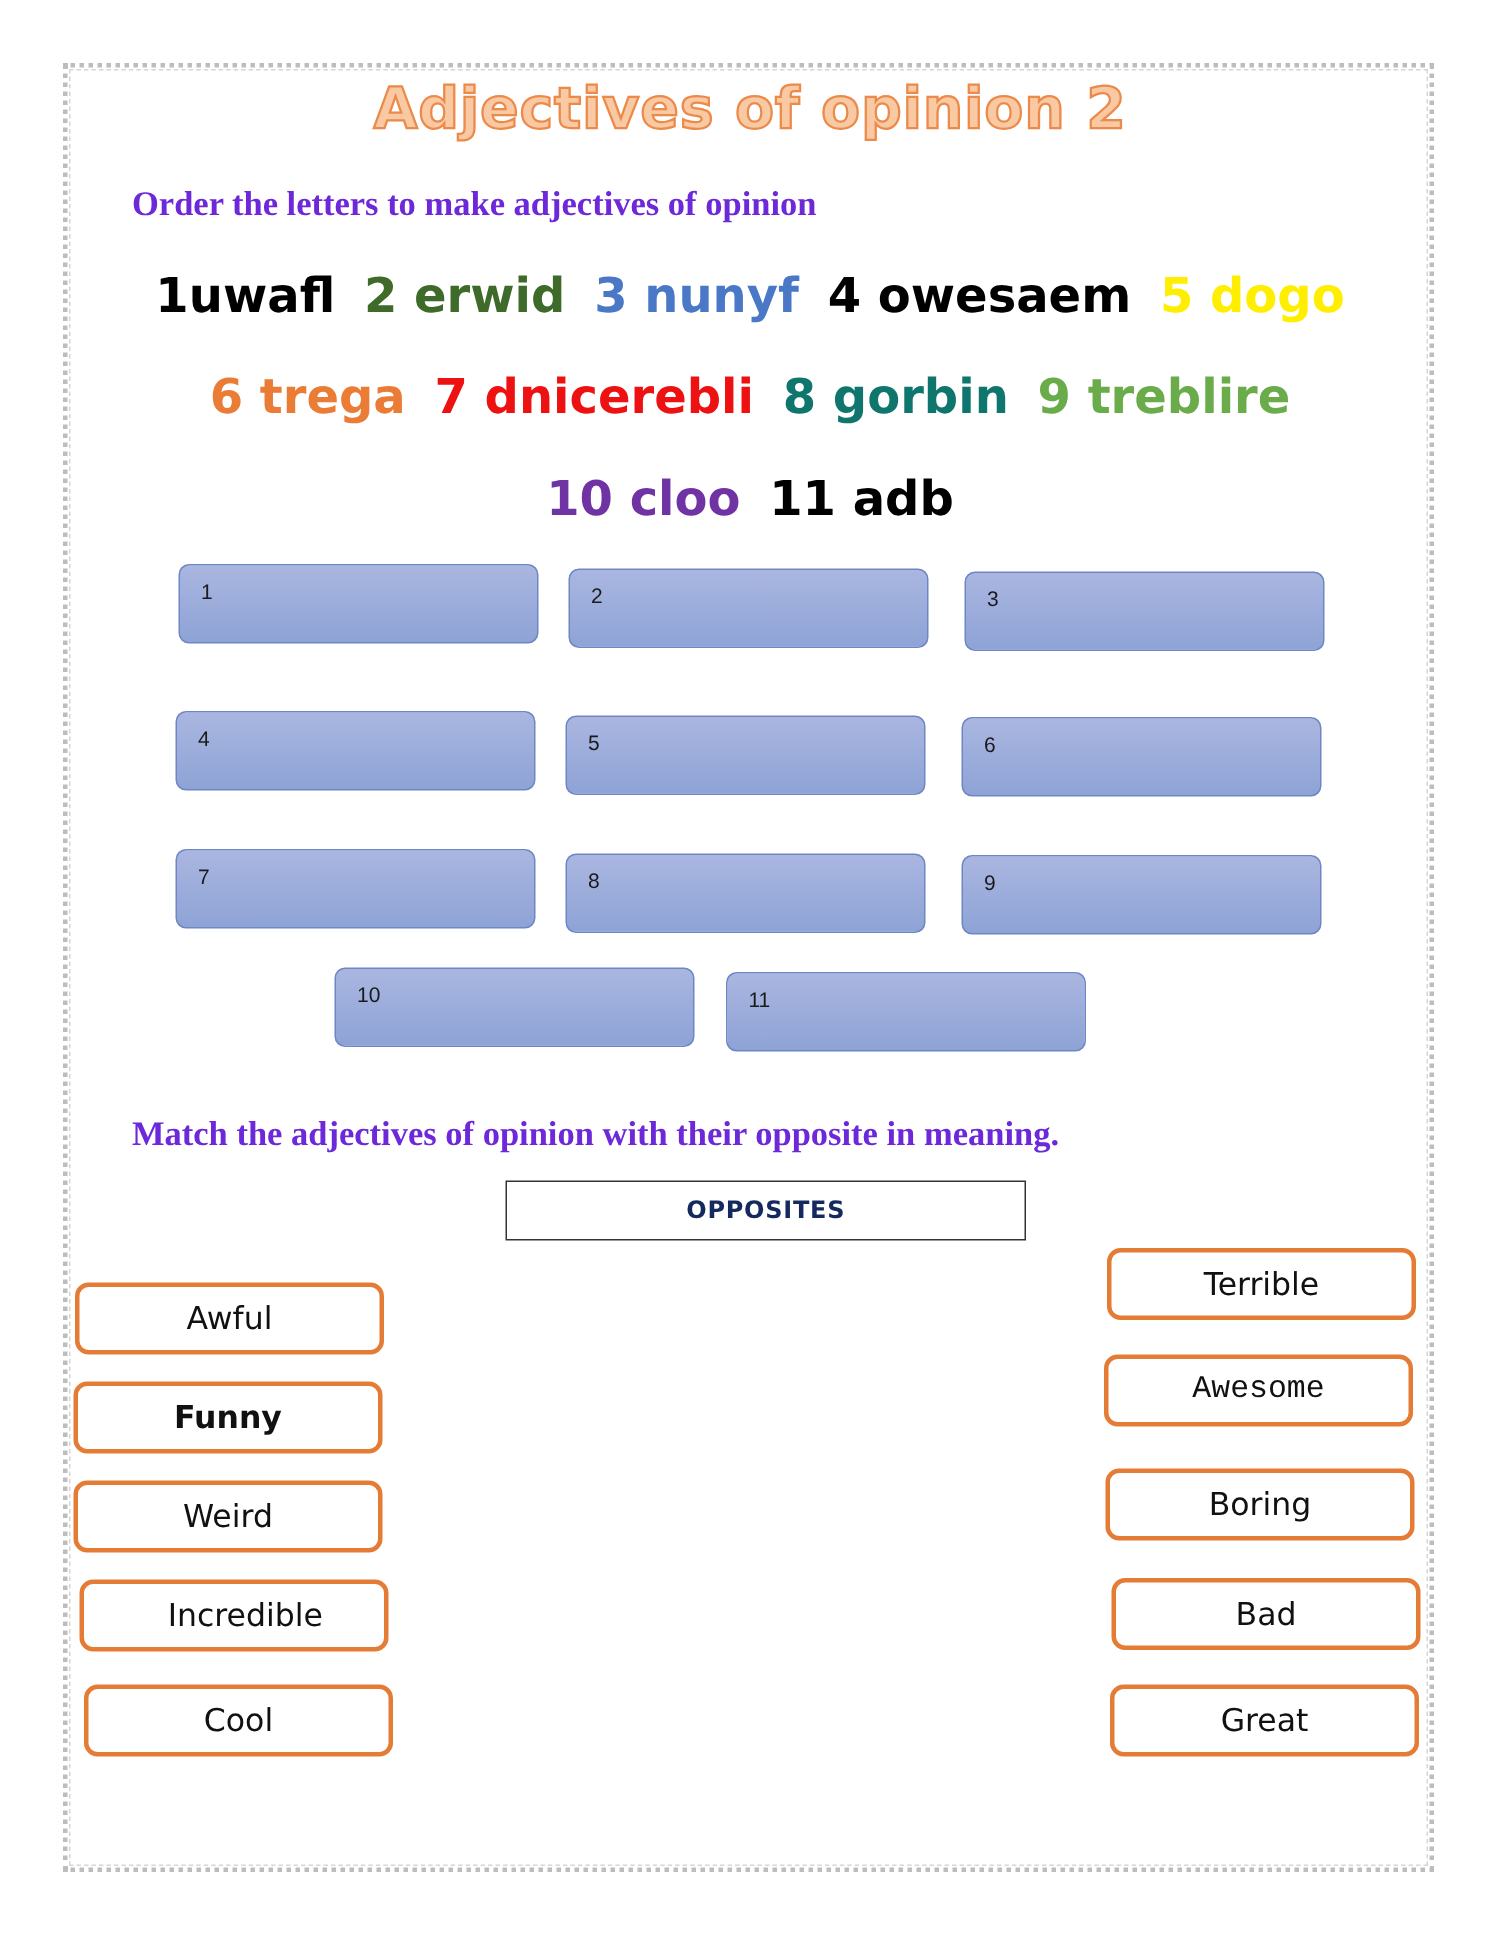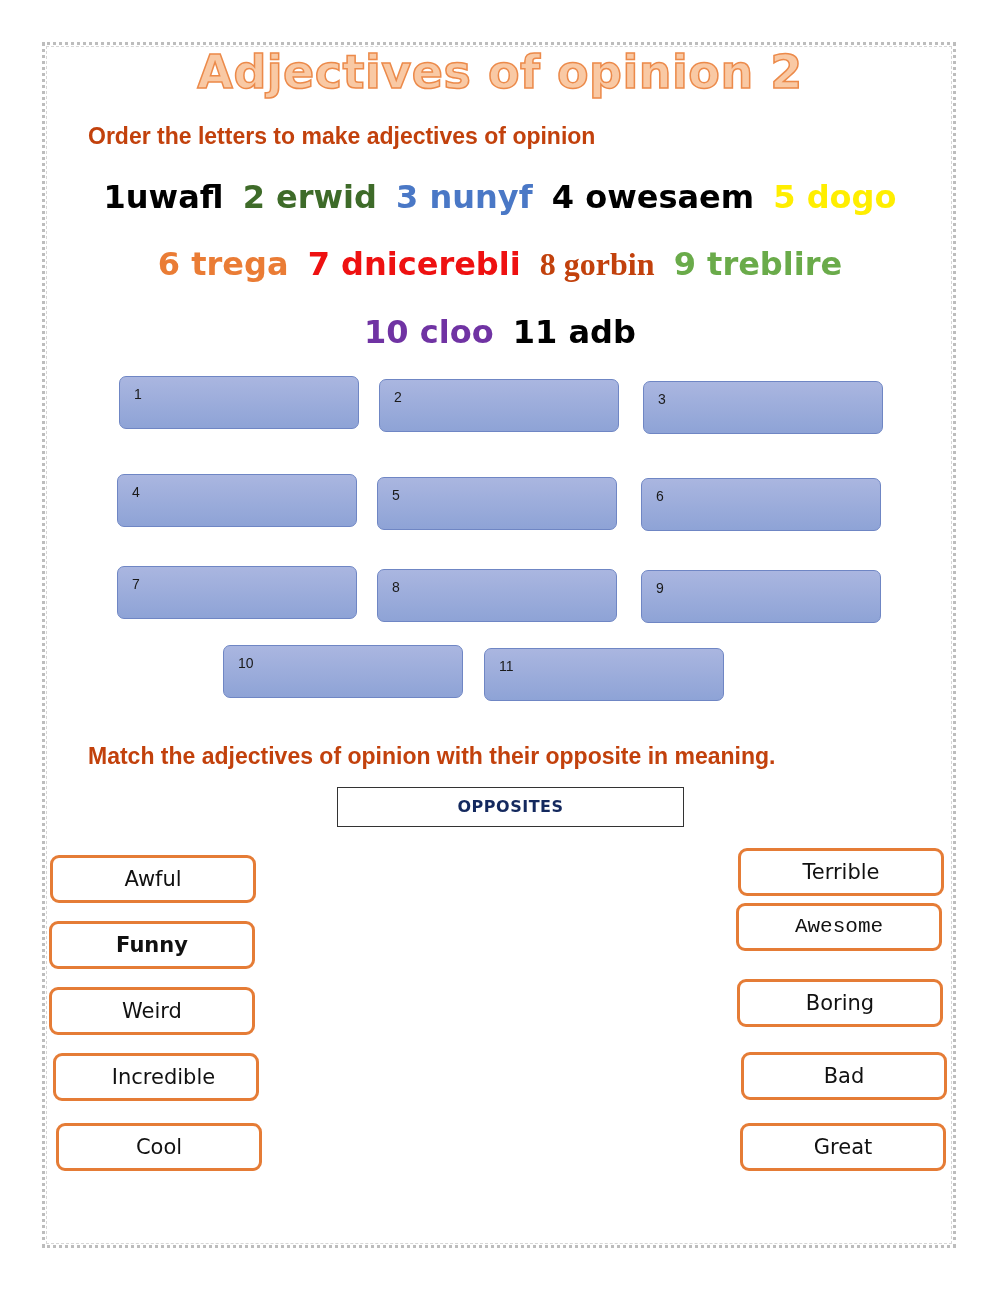--- a/index.html
+++ b/index.html
@@ -7,26 +7,26 @@
   .frame {
     position:absolute; left:42px; top:42px; width:914px; height:1206px;
     border:3px dotted #bdbdbd; box-sizing:border-box;
   }
   .frame-inner {
     position:absolute; left:46px; top:46px; width:906px; height:1198px;
     border:1px dashed #d6d6d6; box-sizing:border-box;
   }
   .title {
     position:absolute; left:0; width:1000px; top:42px; text-align:center;
-    font-family:"DejaVu Sans", sans-serif; font-weight:bold; font-size:46px; line-height:60px;
+    font-family:"DejaVu Sans", sans-serif; font-weight:bold; font-size:38px; line-height:60px;
     color:#f9c9a4; -webkit-text-stroke:1.5px #ec8a4a; letter-spacing:0.5px;
   }
   .instr {
-    position:absolute; font-family:Liberation Sans, sans-serif; font-weight:bold;
-    color:#c2410c; font-size:23px; line-height:30px; white-space:nowrap;
+    position:absolute; font-family:Liberation Serif, serif; font-weight:bold;
+    color:#6d28d9; font-size:23px; line-height:30px; white-space:nowrap;
   }
   .scramble-line {
     position:absolute; left:0; width:1000px; text-align:center;
     font-family:"DejaVu Sans", sans-serif; font-weight:bold; font-size:32px; line-height:44px; white-space:nowrap;
   }
   .scramble-line span.w { margin:0 4px; }
   .answer-box {
     position:absolute; width:240px; height:53px; box-sizing:border-box;
     border:1.5px solid #6f86c4; border-radius:7px;
     background:linear-gradient(#aab6e0, #8ea3d6);
@@ -63,21 +63,21 @@
   <span class="w" style="color:#000;"><span>1</span><span>uwafl</span></span>
   <span class="w" style="color:#3e6b29;"><span>2</span> <span>erwid</span></span>
   <span class="w" style="color:#4a78c6;"><span>3</span> <span>nunyf</span></span>
   <span class="w" style="color:#000;"><span>4</span> <span>owesaem</span></span>
   <span class="w" style="color:#ffee00;"><span>5</span> <span>dogo</span></span>
 </div>
 
 <div class="scramble-line" style="top:242px;">
   <span class="w" style="color:#ea7c35;"><span>6</span> <span>trega</span></span>
   <span class="w" style="color:#ee1111;"><span>7</span> <span>dnicerebli</span></span>
-  <span class="w" style="color:#c2410c;font-family:Liberation Serif, serif;"><span>8</span> <span>gorbin</span></span>
+  <span class="w" style="color:#0f766e;"><span>8</span> <span>gorbin</span></span>
   <span class="w" style="color:#6aab4a;"><span>9</span> <span>treblire</span></span>
 </div>
 
 <div class="scramble-line" style="top:310px;">
   <span class="w" style="color:#7033a3;"><span>10</span> <span>cloo</span></span>
   <span class="w" style="color:#000;"><span>11</span> <span>adb</span></span>
 </div>
 
 <div class="answer-box" style="left:119px; top:376px;">
     <span class="num">1</span>
@@ -119,17 +119,17 @@
 <div class="instr" style="left:88px; top:741px;">Match the adjectives of opinion with their opposite in meaning.</div>
 
 <div class="opp-header">OPPOSITES</div>
 
 <div class="match-box" style="left:50px; top:855px;">Awful</div>
 <div class="match-box" style="left:49px; top:921px;font-weight:bold;">Funny</div>
 <div class="match-box" style="left:49px; top:987px;">Weird</div>
 <div class="match-box" style="left:53px; top:1053px;padding-left:15px;">Incredible</div>
 <div class="match-box" style="left:56px; top:1123px;">Cool</div>
 
-<div class="match-box" style="left:738px; top:832px;margin-top:16px;">Terrible</div>
+<div class="match-box" style="left:738px; top:832px;">Terrible</div>
 <div class="match-box" style="left:736px; top:903px;font-family:Liberation Mono, monospace;">Awesome</div>
 <div class="match-box" style="left:737px; top:979px;">Boring</div>
 <div class="match-box" style="left:741px; top:1052px;">Bad</div>
 <div class="match-box" style="left:740px; top:1123px;">Great</div>
 
 </body></html>

